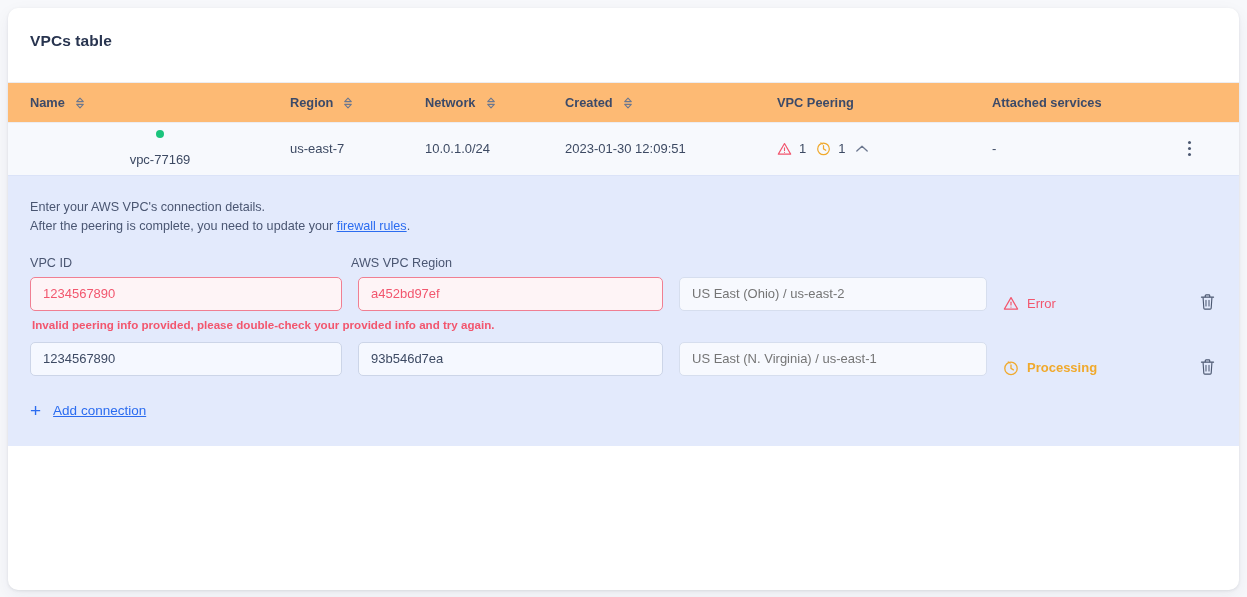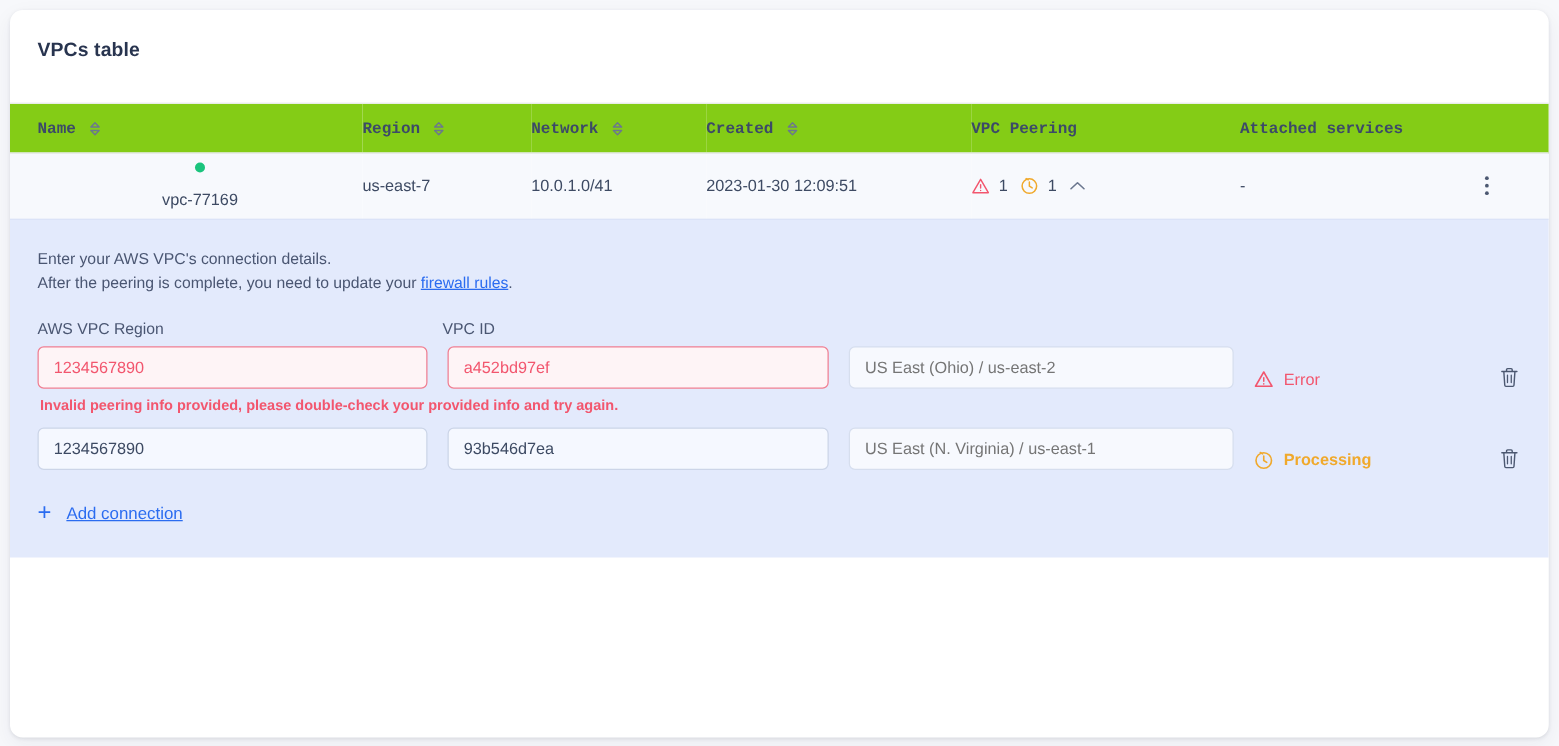--- a/index.html
+++ b/index.html
@@ -28,21 +28,21 @@
     font-weight: bold;
     color: #28344f;
     padding: 24px 0 0 22px;
     height: 74px;
     letter-spacing: .1px;
   }
 
   
   .tbl { width: 100%; border-collapse: collapse; table-layout: fixed; }
 
-  .tbl thead tr { background: #84cc16; font-family: Liberation Mono, monospace; }
+  .tbl thead tr { background: #fdba74; }
   .tbl th {
     text-align: left;
     font-size: 12.8px;
     font-weight: bold;
     color: #3c4a68;
     padding: 12px 0 12px 0;
     height: 38px;
     border-top: 1px solid #ecedf1;
     border-bottom: 1px solid #ecedf1;
     white-space: nowrap;
@@ -238,21 +238,21 @@
     </thead>
     <tbody>
       <tr>
         <td class="col-name">
           <div class="name-cell">
             <span class="dot"></span>
             <span>vpc-77169</span>
           </div>
         </td>
         <td class="col-region">us-east-7</td>
-        <td class="col-network">10.0.1.0/41</td>
+        <td class="col-network">10.0.1.0/24</td>
         <td class="col-created">2023-01-30 12:09:51</td>
         <td class="col-peering">
           <div class="peering-cell">
             <svg width="15" height="14" viewBox="0 0 16 15">
               <path d="M8 1.6 L14.6 13 L1.4 13 Z" fill="none" stroke="#f2566e" stroke-width="1.25" stroke-linejoin="round"></path>
               <rect x="7.4" y="5.6" width="1.2" height="4" rx=".6" fill="#f2566e"></rect>
               <rect x="7.4" y="10.4" width="1.2" height="1.3" rx=".6" fill="#f2566e"></rect>
             </svg>
             <span class="cnt">1</span>
             <svg width="15" height="15" viewBox="0 0 16 16">
@@ -281,22 +281,22 @@
   </table>
 
   <div class="panel">
 
     <div class="panel-desc">
       <div>Enter your AWS VPC's connection details.</div>
       <div><span>After the peering is complete, you need to update your </span><span class="link">firewall rules</span><span>.</span></div>
     </div>
 
     <div class="flabels">
+      <div class="flab w2">VPC ID</div>
       <div class="flab w3">AWS VPC Region</div>
-      <div class="flab w2">VPC ID</div>
     </div>
 
     <div class="frow">
       <div class="w1">
           <input class="inp err" value="1234567890" style="">
         </div>
       <div class="w2">
           <input class="inp err" value="a452bd97ef" style="">
         </div>
       <div class="w3">

